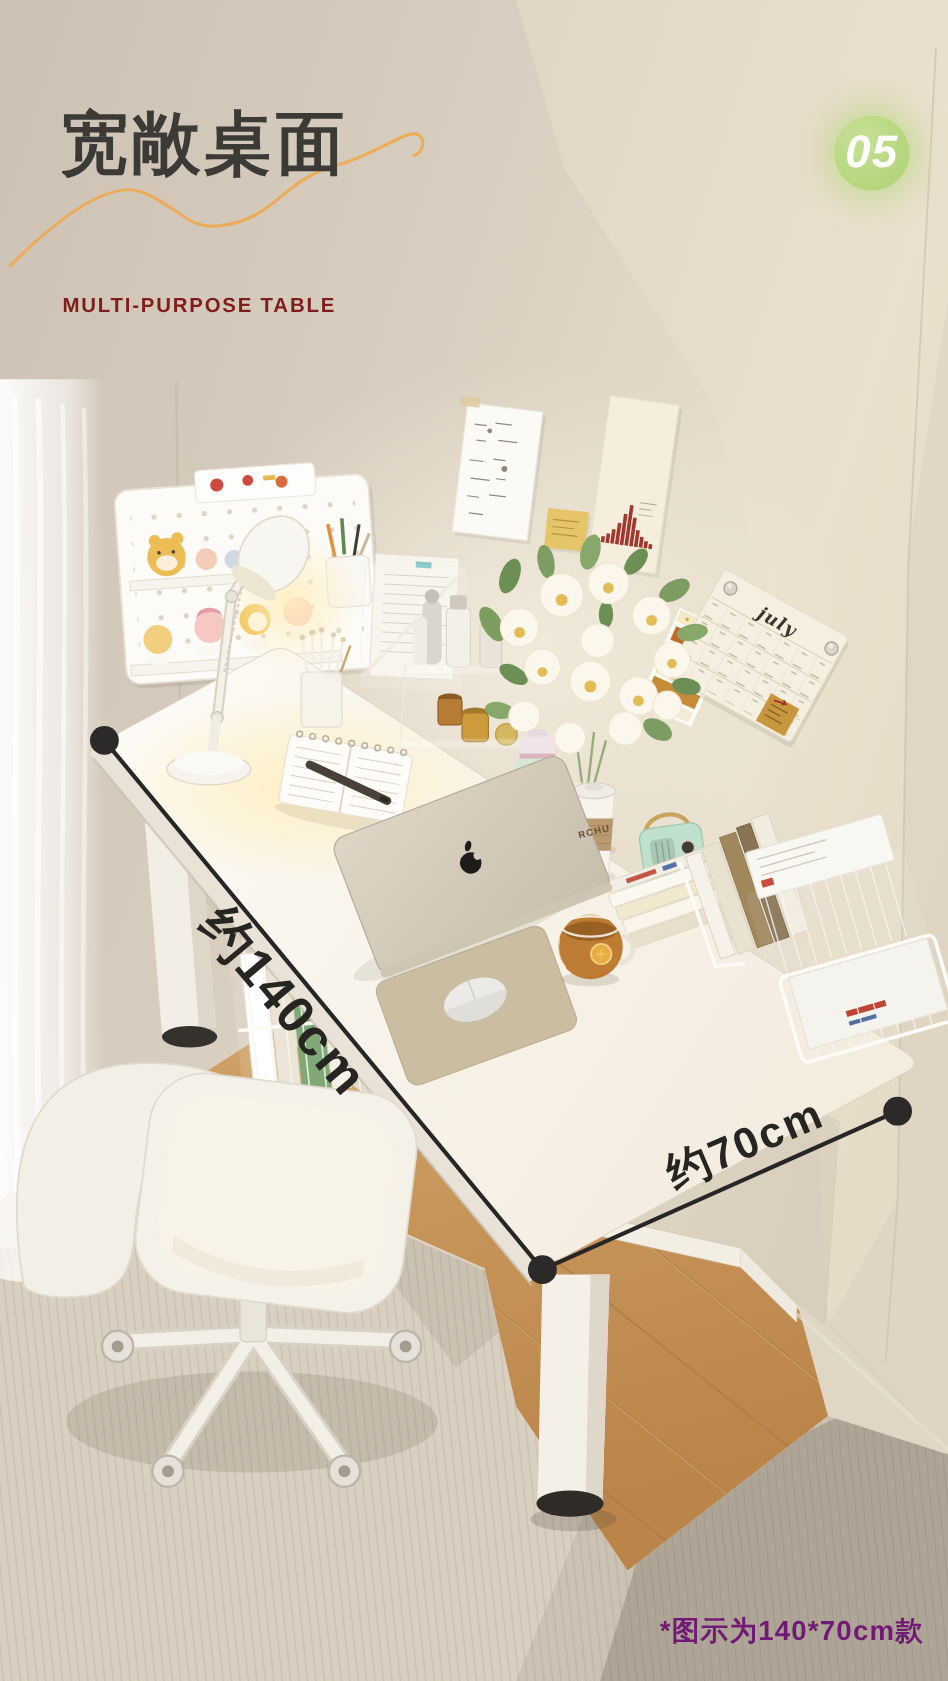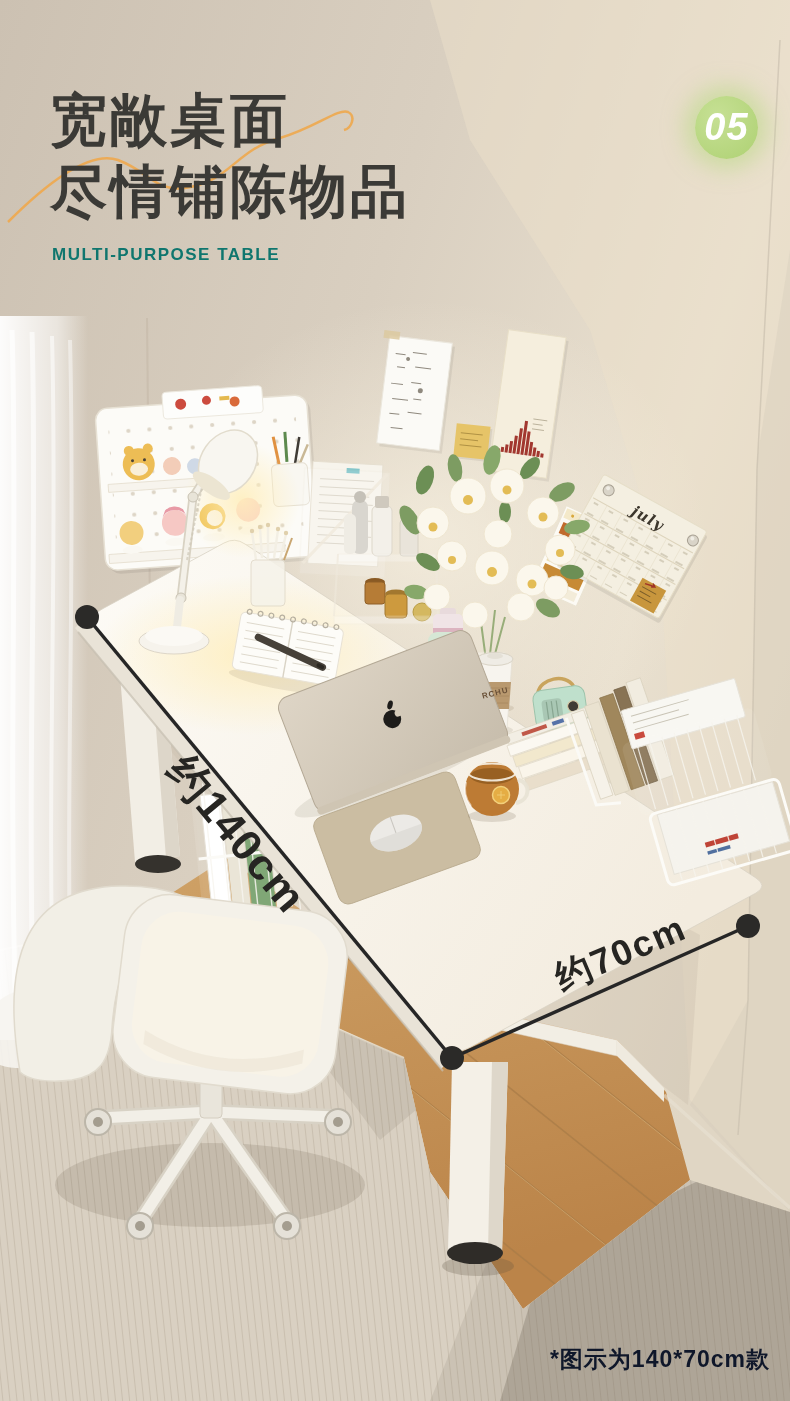--- a/index.html
+++ b/index.html
@@ -10,41 +10,41 @@
   .stage svg{position:absolute;left:0;top:0;}
   .overlay{position:absolute;white-space:nowrap;}
   .title-line{
     left:50px;font-size:57px;font-weight:900;color:#3b3a36;
     letter-spacing:3px;line-height:1;
   }
   .title-1{top:92px;}
   .title-2{top:163px;}
   .subtitle-en{
     left:52px;top:245px;font-size:17px;font-weight:700;
-    color:#0f766e;letter-spacing:1.5px;
+    color:#7f1d1d;letter-spacing:1.5px;
   }
   .description{
     left:50px;top:278px;font-size:25px;font-weight:700;
     color:#413c35;letter-spacing:1.5px;
   }
   .badge{
     left:695px;top:96px;width:63px;height:63px;border-radius:50%;
     background:radial-gradient(circle at 35% 32%, #c6e094, #aed173);
     box-shadow:0 0 22px 10px rgba(183,216,127,0.55);
     display:flex;align-items:center;justify-content:center;
     font-size:38px;font-weight:800;font-style:italic;color:#ffffff;
     letter-spacing:1px;
   }
   .dim-label{
     font-weight:800;color:#262522;transform-origin:0 0;letter-spacing:2px;
   }
   .dim-140{left:198px;top:744px;font-size:43px;transform:rotate(50deg);}
   .dim-70{left:548px;top:958px;font-size:36px;transform:rotate(-23deg);}
   .footnote{
-    right:20px;top:1344px;font-size:23px;font-weight:600;color:#0f172a;
+    right:20px;top:1344px;font-size:23px;font-weight:600;color:#701a75;
     letter-spacing:1px;
   }
   .calendar-month{
     left:637px;top:502px;font-size:15px;font-weight:700;font-style:italic;
     font-family:"DejaVu Serif",serif;color:#3c362c;transform:rotate(29deg);
     transform-origin:0 0;letter-spacing:1px;
   }
   .sleeve-text{
     left:481px;top:692px;font-size:8px;font-weight:700;color:#6a5138;
     transform:rotate(-14deg);transform-origin:0 0;letter-spacing:1px;
@@ -553,21 +553,20 @@
     <path d="M452,1058 L748,926" stroke="#262626" stroke-width="3.5"></path>
     <circle cx="87" cy="617" r="12" fill="#2b2a28"></circle>
     <circle cx="452" cy="1058" r="12" fill="#2b2a28"></circle>
     <circle cx="748" cy="926" r="12" fill="#2b2a28"></circle>
   </g>
 
   <path d="M8,222 C60,170 95,152 118,160 C150,172 155,192 185,188 C230,182 235,150 280,138 C315,128 338,108 348,112 C356,116 352,128 344,130" stroke="#edaa52" stroke-width="2.5" fill="none" opacity="0.95"></path>
 </svg>
 
 <div class="overlay title-line title-1">宽敞桌面</div>
-<div class="overlay title-line title-2">尽情铺陈物品</div>
 <div class="overlay subtitle-en">MULTI-PURPOSE TABLE</div>
 <div class="overlay badge">05</div>
 <div class="overlay dim-label dim-140">约140cm</div>
 <div class="overlay dim-label dim-70">约70cm</div>
 <div class="overlay calendar-month">july</div>
 <div class="overlay sleeve-text">RCHU</div>
 <div class="overlay footnote">*图示为140*70cm款</div>
 
 </div>
 

